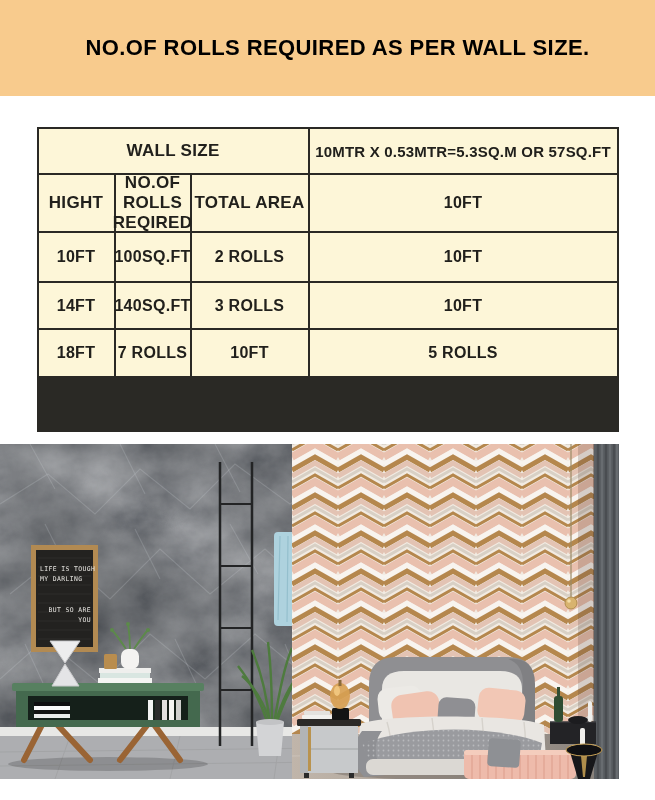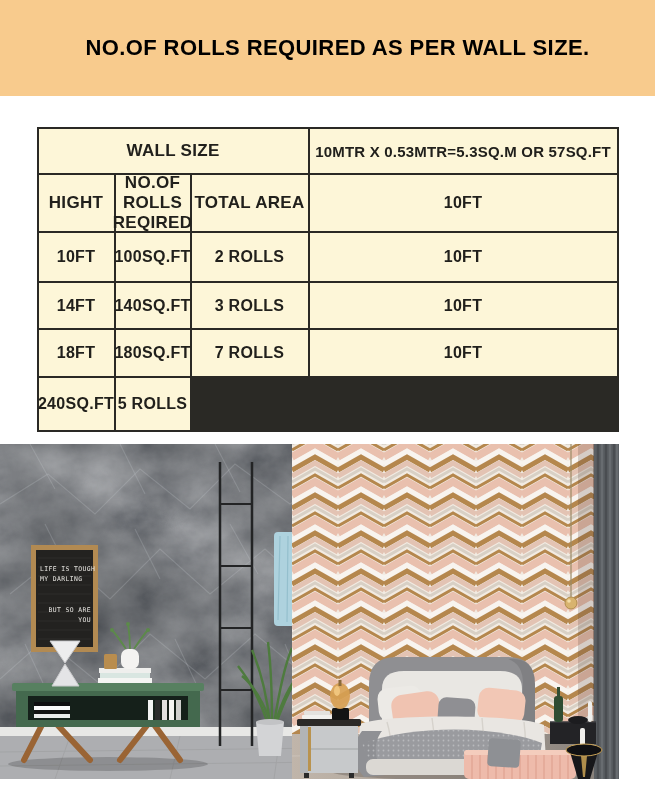--- a/index.html
+++ b/index.html
@@ -59,25 +59,23 @@
       <div class="cell">100SQ.FT</div>
       <div class="cell">2 ROLLS</div>
 
       <div class="cell">10FT</div>
       <div class="cell">14FT</div>
       <div class="cell">140SQ.FT</div>
       <div class="cell">3 ROLLS</div>
 
       <div class="cell">10FT</div>
       <div class="cell">18FT</div>
-      <div class="cell">180SQ.FT</div>
       <div class="cell">7 ROLLS</div>
 
       <div class="cell">10FT</div>
-      <div class="cell">240SQ.FT</div>
       <div class="cell">5 ROLLS</div>
     </div>
   </section>
 
   <section class="photos">
 
     <div class="photo photo-left">
       <svg width="328" height="335" viewBox="0 0 328 335" xmlns="http://www.w3.org/2000/svg">
         <defs>
           <filter id="marble" x="-5%" y="-5%" width="110%" height="110%">

